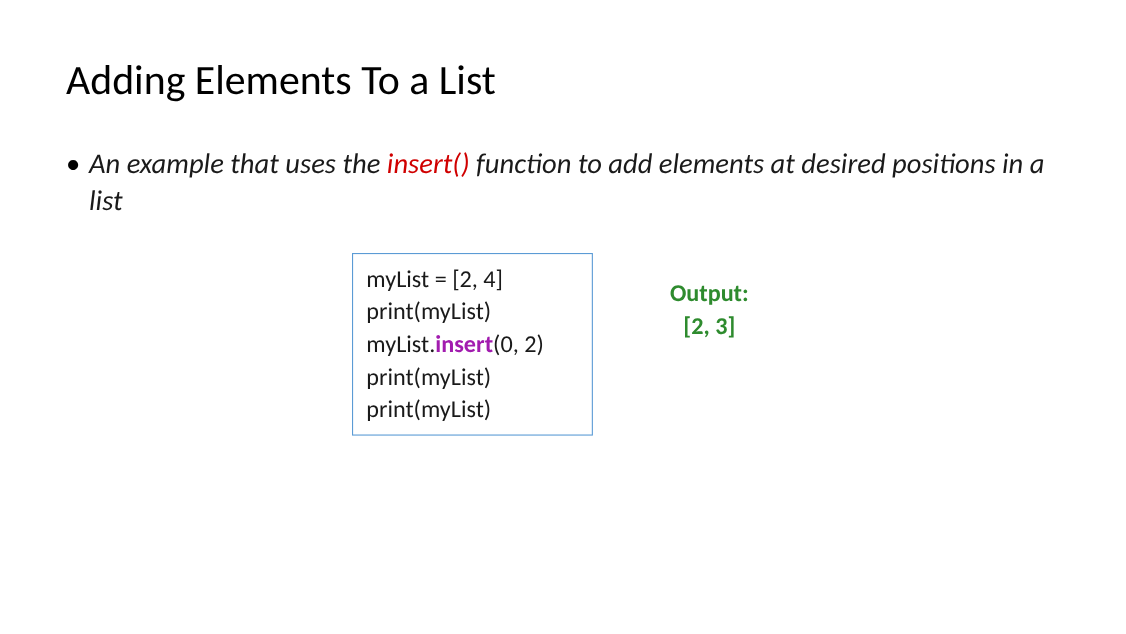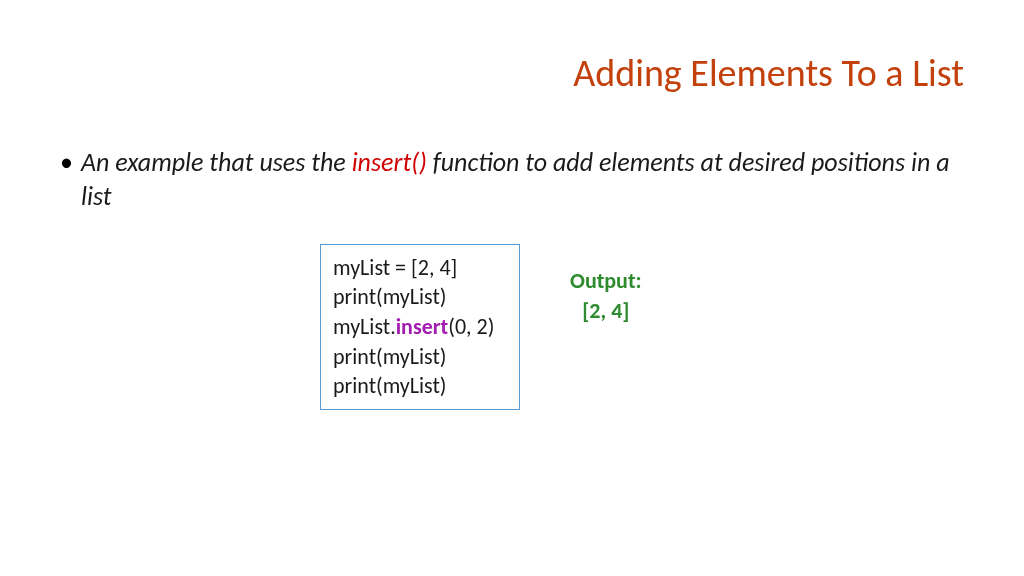--- a/index.html
+++ b/index.html
@@ -11,23 +11,23 @@
       width: 1024px;
       height: 576px;
       background: #ffffff;
       font-family: Calibri, "Segoe UI", sans-serif;
       color: #000000;
       padding: 50px 60px 40px 60px;
     }
     .title {
       font-size: 38px;
       font-weight: 400;
-      text-align: right;
-      margin-bottom: 50px;
-      color: #c2410c;
+      text-align: left;
+      margin-bottom: 36px;
+      color: #000000;
     }
     .bullet-section {
       display: flex;
       align-items: flex-start;
       margin-bottom: 30px;
     }
     .bullet {
       font-size: 26px;
       margin-right: 8px;
       line-height: 1.3;
@@ -47,36 +47,37 @@
       align-items: flex-start;
       margin-left: 260px;
       gap: 50px;
     }
     .code-box {
       border: 1px solid #5b9bd5;
       padding: 8px 12px;
       font-size: 22px;
       line-height: 1.35;
       color: #1a1a1a;
-      width: 200px;
+      width: 219px;
     }
     .code-line {
       white-space: nowrap;
     }
     .code-keyword {
       color: #a21caf;
       font-weight: 700;
     }
     .output-box {
       text-align: center;
       font-size: 22px;
       line-height: 1.4;
       color: #2e8b2e;
       font-weight: 700;
       margin-top: 22px;
+      margin-left: 20px;
     }
     .output-line {
       white-space: nowrap;
     }
   </style>
 </head>
 <body>
 
 <h1 class="title">Adding Elements To a List</h1>
 
@@ -91,15 +92,15 @@
   <div class="code-box">
     <div class="code-line">myList = [2, 4]</div>
     <div class="code-line">print(myList)</div>
     <div class="code-line"><span>myList.</span><span class="code-keyword">insert</span><span>(0, 2)</span></div>
     <div class="code-line">print(myList)</div>
     <div class="code-line">print(myList)</div>
   </div>
 
   <div class="output-box">
     <div class="output-line">Output:</div>
-    <div class="output-line">[2, 4]</div>
+    <div class="output-line">[2, 3]</div>
   </div>
 </div>
 
 </body></html>

